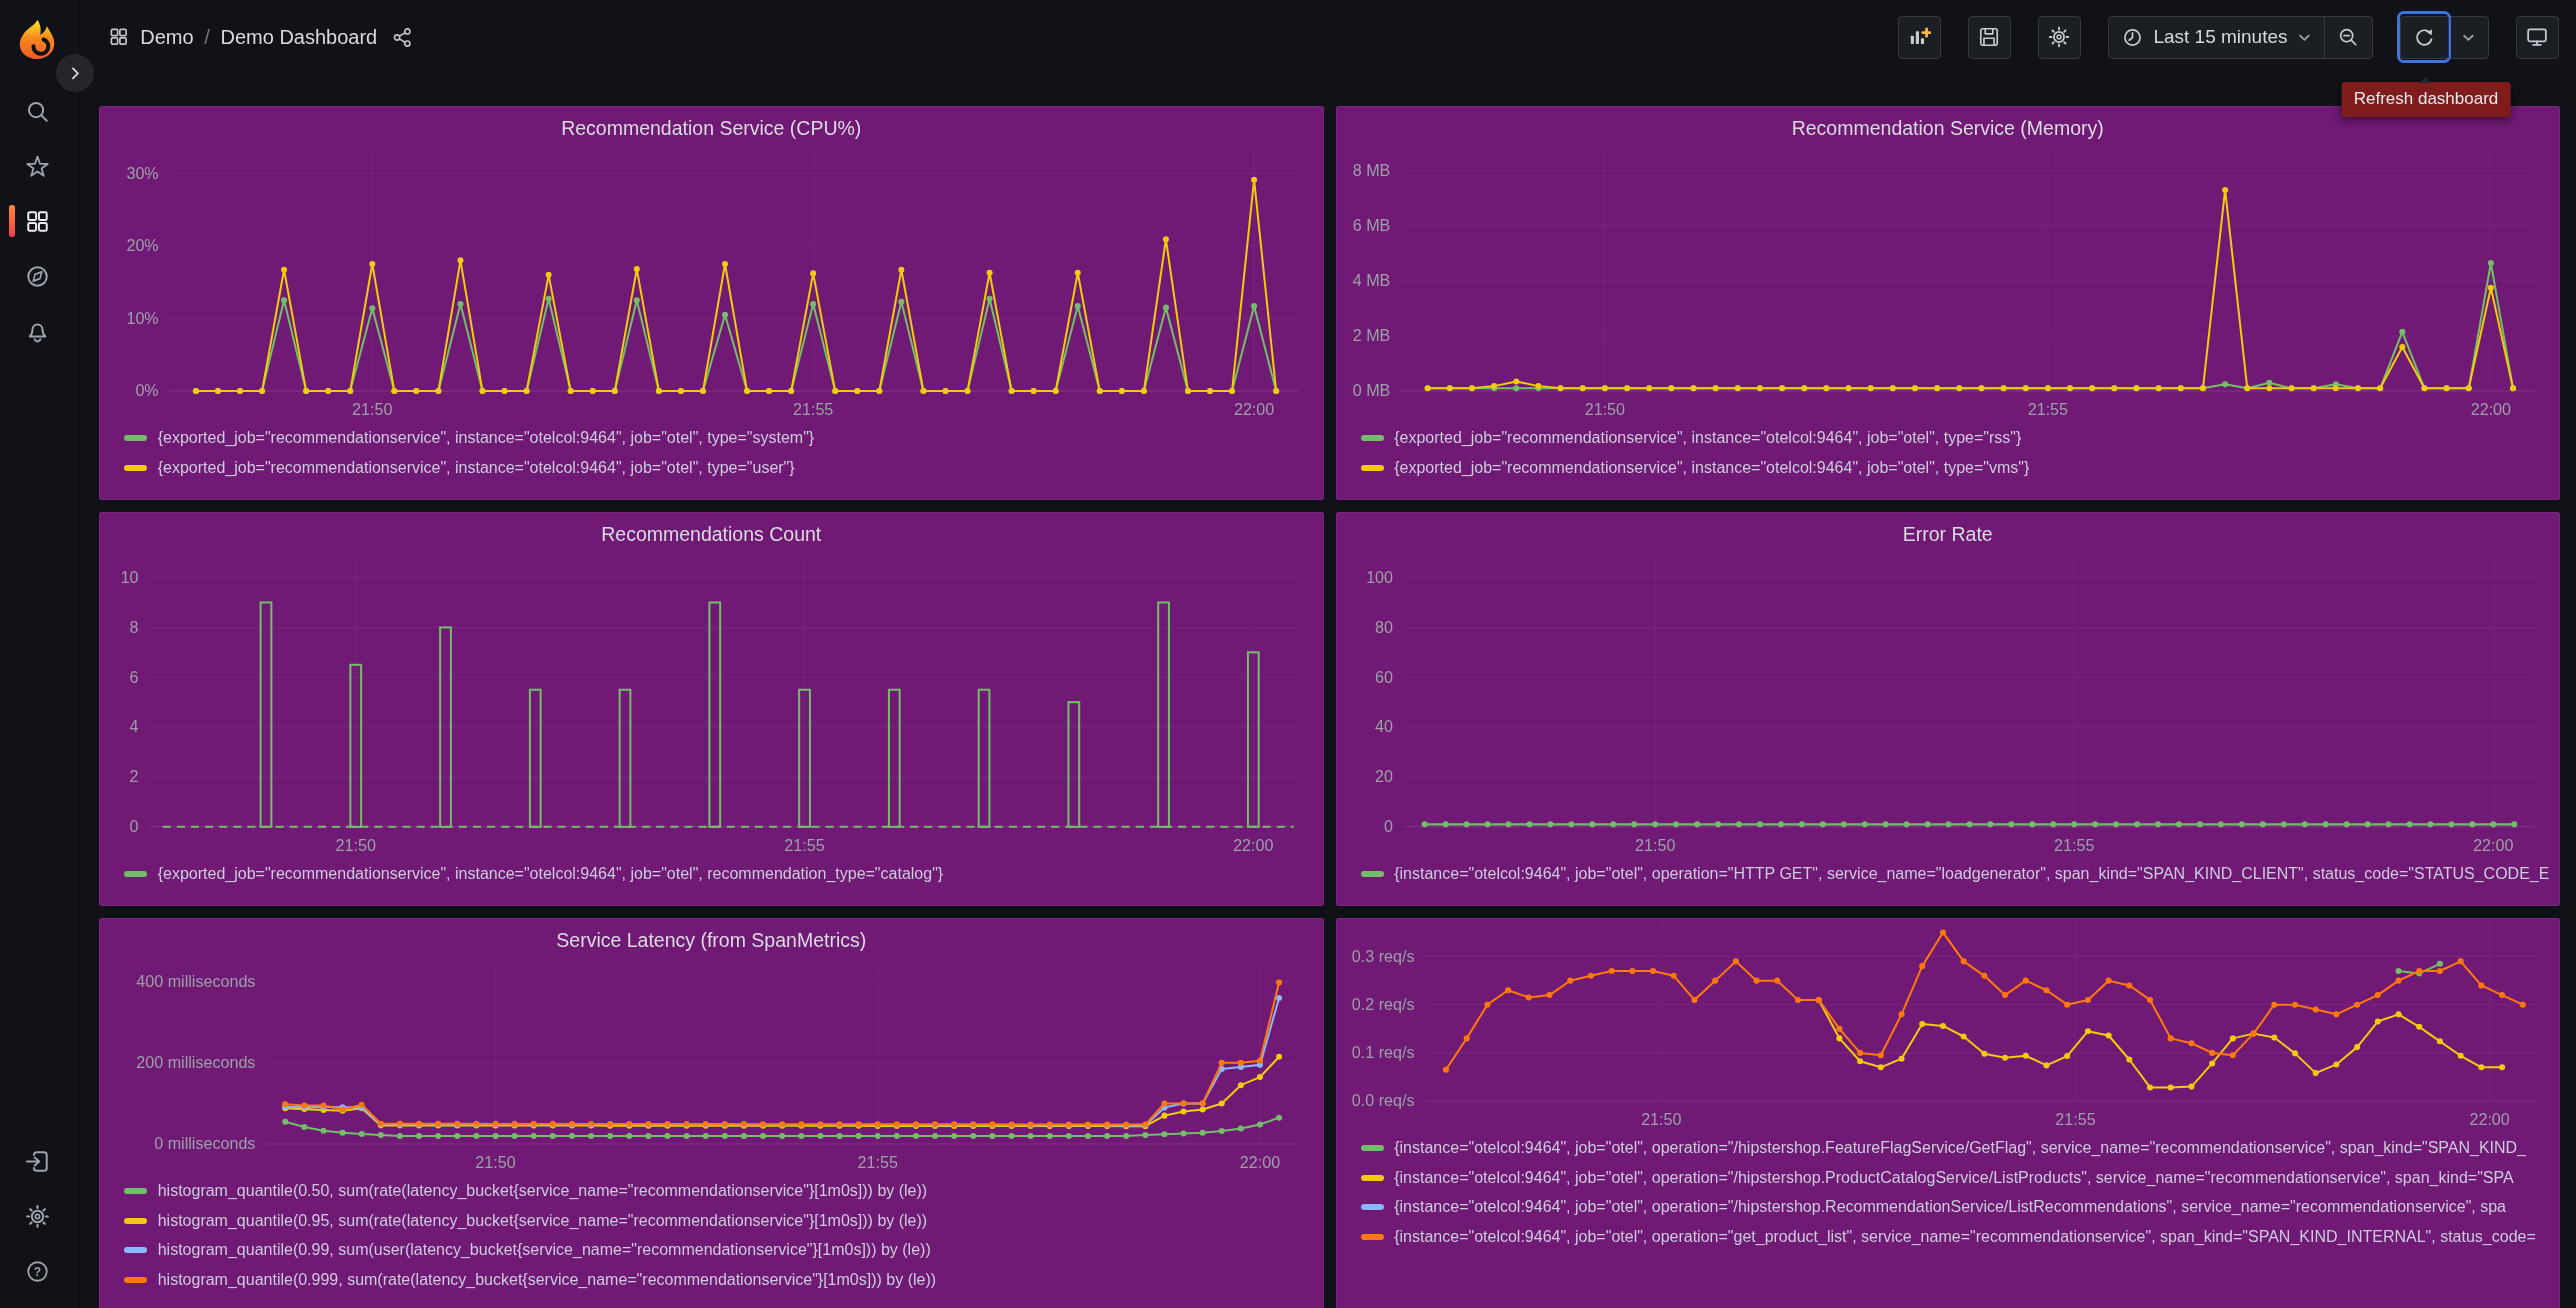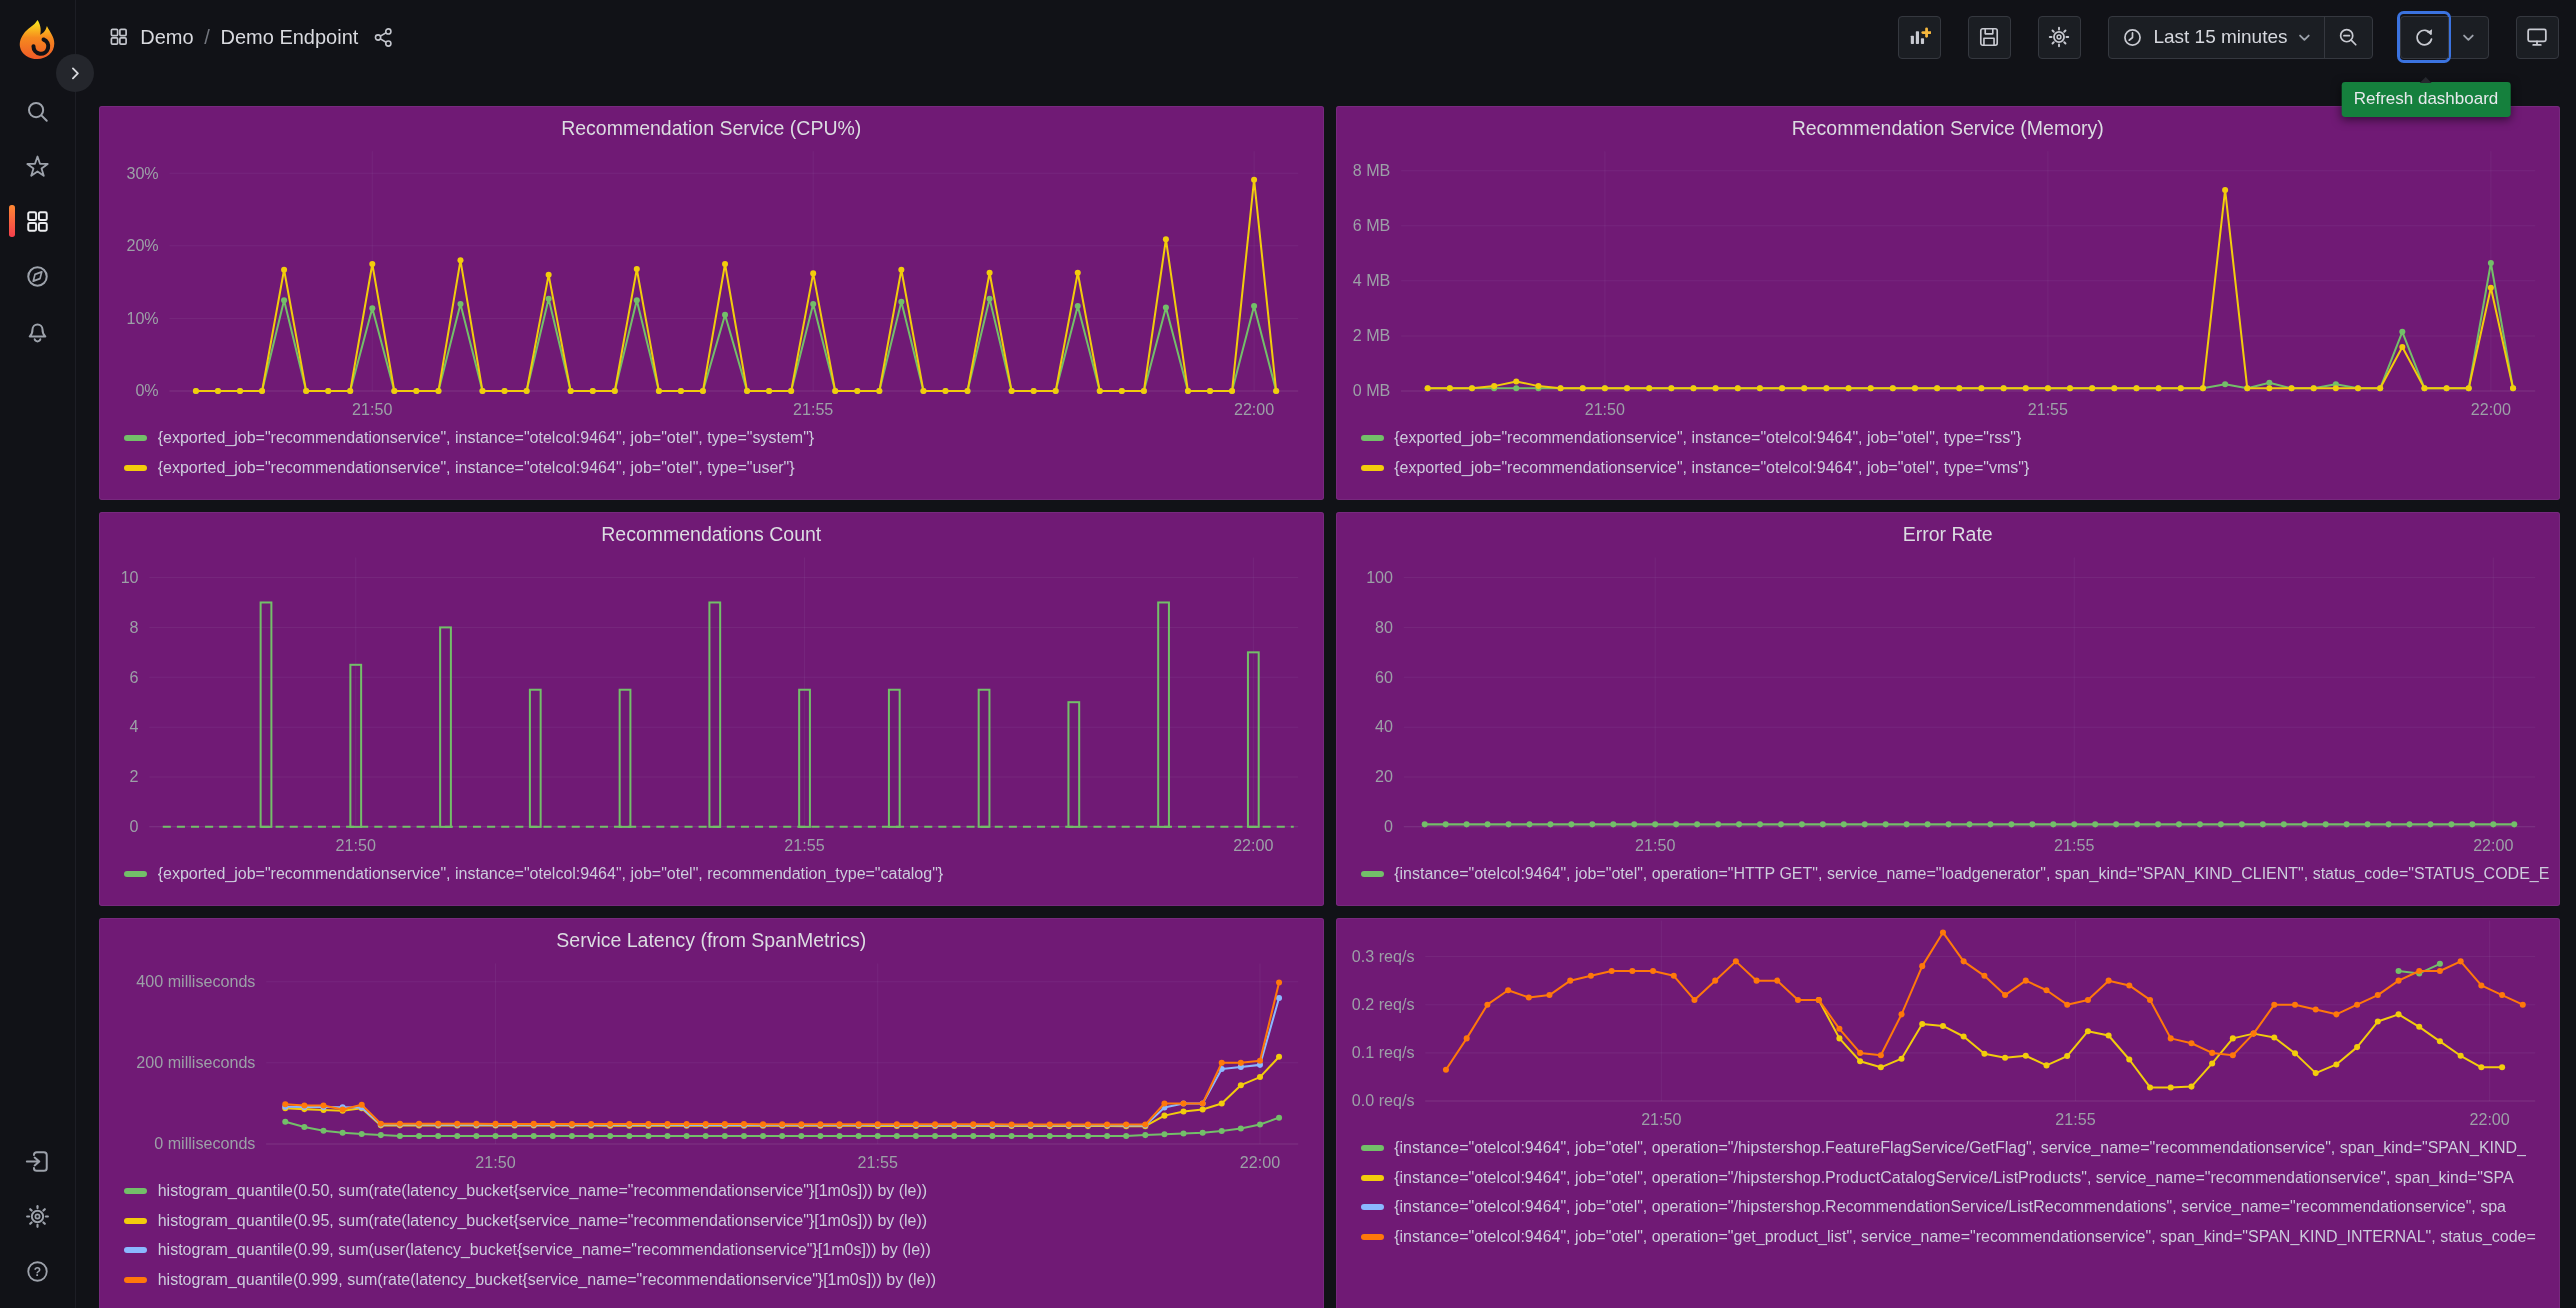--- a/index.html
+++ b/index.html
@@ -33,21 +33,21 @@
   .tb-btn{height:43px;min-width:43px;border:0.7px solid #35383F;background:#1B1E23;border-radius:4px;
           display:flex;align-items:center;justify-content:center;color:#C8CAD1;cursor:pointer;}
   .tb-btn svg{width:24px;height:24px;}
   .tb-group{display:flex;align-items:stretch;height:43px;border:0.7px solid #35383F;background:#1B1E23;border-radius:4px;color:#C8CAD1;}
   .seg{display:flex;align-items:center;gap:9.4px;padding:0 12px;cursor:pointer;position:relative;}
   .seg + .seg{border-left:0.7px solid #35383F;}
   .seg svg{width:23px;height:23px;}
   .seg .small{width:14.8px;height:14.8px;color:#9DA2AB;}
   .time-label{font-size:19px;color:#D6D8DE;}
   .focus-ring{position:absolute;inset:-5.4px -3.4px;border:3.4px solid #3B73E0;border-radius:6.7px;pointer-events:none;}
-  .tooltip{position:absolute;top:82px;left:2350px;transform:translateX(-50%);background:#15803d;border-radius:3.4px;
+  .tooltip{position:absolute;top:82px;left:2350px;transform:translateX(-50%);background:#7f1d1d;border-radius:3.4px;
            padding:7.4px 12px;font-size:17px;color:#E8E9ED;white-space:nowrap;z-index:30;box-shadow:0 2.7px 9.4px rgba(0,0,0,.5);}
   .tooltip::before{content:"";position:absolute;top:-10.7px;left:50%;transform:translateX(-50%);
                    border:6px solid transparent;border-bottom-color:#26282E;}
 
   
   .canvas{flex:1;padding:32px 16px 0 23px;overflow:hidden;background:#111217;}
   .grid{display:grid;grid-template-columns:1fr 1fr;grid-auto-rows:394px;gap:12px;}
   .panel{background:#701a75;border:0.7px solid rgba(204,204,220,.09);border-radius:2.7px;display:flex;flex-direction:column;overflow:hidden;}
   .panel-header{height:43px;flex:none;display:flex;align-items:center;justify-content:center;cursor:pointer;}
   .panel-title{font-size:19.5px;font-weight:500;color:#DBDCE1;}
@@ -155,21 +155,21 @@
         <span class="bc-icon">
           <svg width="21.5" height="21.5" viewBox="0 0 38 38">
               <rect x="6" y="6" width="11" height="11" rx="2" fill="none" stroke="currentColor" stroke-width="3"></rect>
               <rect x="21" y="6" width="11" height="11" rx="2" fill="none" stroke="currentColor" stroke-width="3"></rect>
               <rect x="6" y="21" width="11" height="11" rx="2" fill="none" stroke="currentColor" stroke-width="3"></rect>
               <rect x="21" y="21" width="11" height="11" rx="2" fill="none" stroke="currentColor" stroke-width="3"></rect>
             </svg>
         </span>
         <span class="crumb">Demo</span>
         <span class="crumb-sep">/</span>
-        <span class="crumb">Demo Endpoint</span>
+        <span class="crumb">Demo Dashboard</span>
         <span class="share">
           <svg width="23" height="23" viewBox="0 0 38 38">
               <circle cx="27" cy="9" r="4.3" fill="none" stroke="currentColor" stroke-width="2.6"></circle>
               <circle cx="10" cy="19" r="4.3" fill="none" stroke="currentColor" stroke-width="2.6"></circle>
               <circle cx="27" cy="29" r="4.3" fill="none" stroke="currentColor" stroke-width="2.6"></circle>
               <path d="M13.8 16.8 L23.2 11.2 M13.8 21.2 L23.2 26.8" stroke="currentColor" stroke-width="2.6"></path>
             </svg>
         </span>
       </nav>
 

